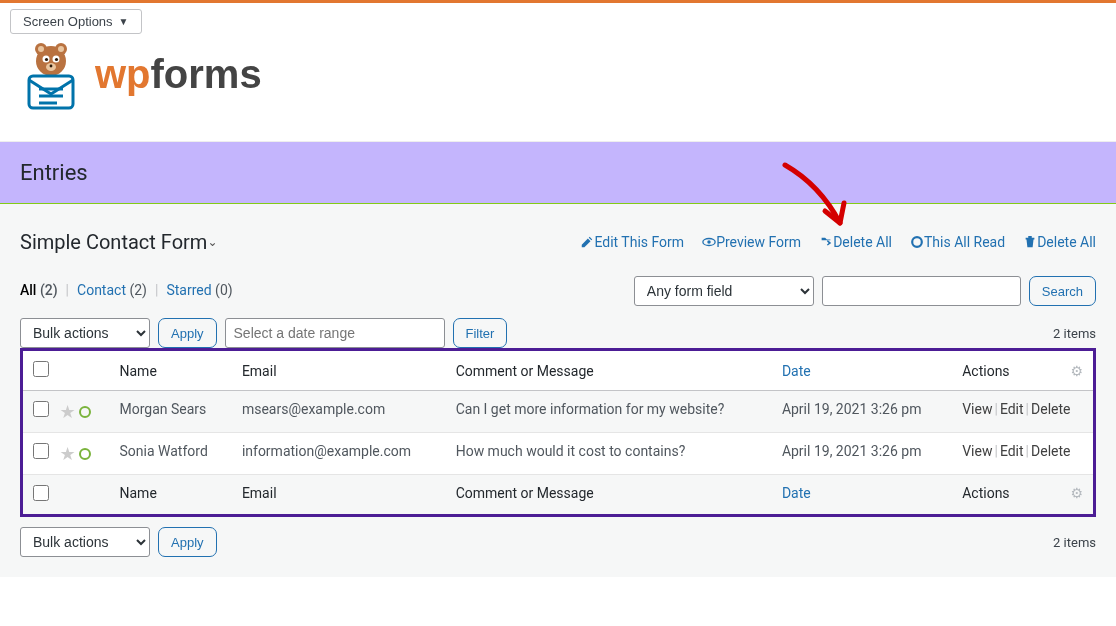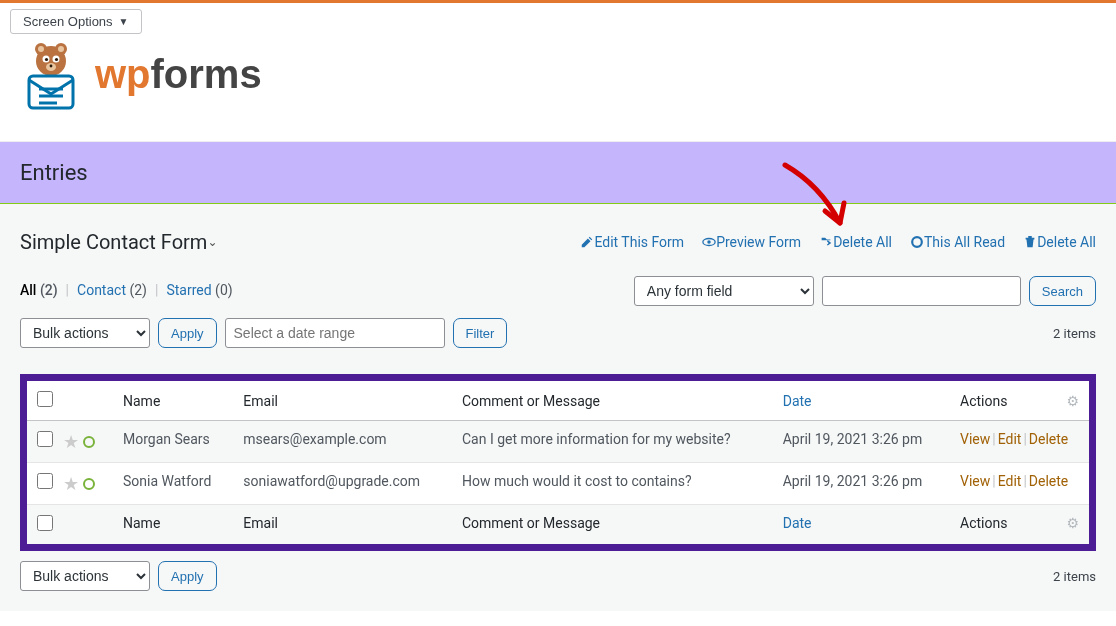--- a/index.html
+++ b/index.html
@@ -39,28 +39,28 @@
     select { padding-right:24px; }
     .wide-select { min-width:180px;}
     .medium-select { min-width:100px;}
     .text-input { min-width:170px;}
     .btn-secondary { border:1px solid #2271b1; color:#2271b1; background:#f6f7f7; border-radius:7px; padding:0 12px; height:30px; font-size:13px; cursor:pointer;}
 
     .toolbar-row { display:flex; gap:8px; align-items:center; margin-top:12px; justify-content:space-between;}
     .toolbar-left { display:flex; gap:8px; align-items:center;}
     .toolbar-right { color:#3c434a; font-size:13px;}
 
-    table { width:100%; border-collapse:collapse; margin-top:26px; background:#fff; border:7px solid #4c1d95;}
+    table { width:100%; border-collapse:collapse; margin-top:0; background:#fff; border:3px solid #4c1d95;}
     th, td { text-align:left; padding:10px 10px; font-size:14px; border-bottom:1px solid #e5e5e5;}
     th { font-weight:400; color:#23282d; background:#fff; border-bottom:1px solid #c3c4c7;}
     th.date-col a, td .date-link { color:#2271b1; cursor:pointer;}
     td { vertical-align:top; color:#50575e;}
     .cb-col { width:38px; }
     .star-status-col { width:50px; padding-left:0; padding-right:0;}
-    .row-actions a { color:#a16207; text-decoration:none; cursor:pointer;}
+    .row-actions a { color:#404040; text-decoration:none; cursor:pointer;}
     .row-actions .sep { color:#c3c4c7; padding:0 2px;}
     .star { color:#ccc; font-size:18px; }
     .status-dot { width:12px; height:12px; border:2px solid #7ab33b; border-radius:50%; display:inline-block;}
     .gear-icon { color:#b4b9be;}
     tr:first-child td { background:#f6f7f7;}
     tfoot td { color:#23282d; background:#fff; border-top:1px solid #c3c4c7; border-bottom:none;}
     .bottom-row { display:flex; justify-content:space-between; align-items:center; margin-top:10px;}
 
     input[type=checkbox]{ width:16px; height:16px; border:1px solid #8c8f94; border-radius:3px;}
 
@@ -208,21 +208,21 @@
           <td>Can I get more information for my website?</td>
           <td>April 19, 2021 3:26 pm</td>
           <td colspan="2" class="row-actions">
             <a>View</a><span class="sep">|</span><a>Edit</a><span class="sep">|</span><a>Delete</a>
           </td>
         </tr>
         <tr>
           <td><input type="checkbox" style=""></td>
           <td class="star-status-col"><span class="star">★</span> <span class="status-dot"></span></td>
           <td>Sonia Watford</td>
-          <td>soniawatford@upgrade.com</td>
+          <td>information@example.com</td>
           <td>How much would it cost to contains?</td>
           <td>April 19, 2021 3:26 pm</td>
           <td colspan="2" class="row-actions">
             <a>View</a><span class="sep">|</span><a>Edit</a><span class="sep">|</span><a>Delete</a>
           </td>
         </tr>
       </tbody>
       <tfoot>
         <tr>
           <td class="cb-col"><input type="checkbox" style=""></td>

